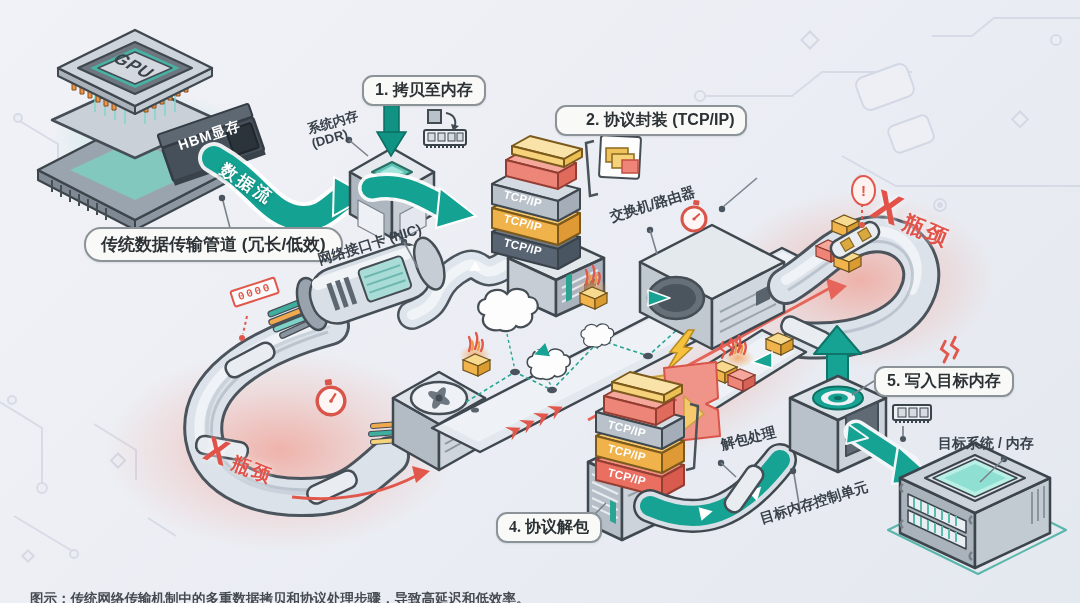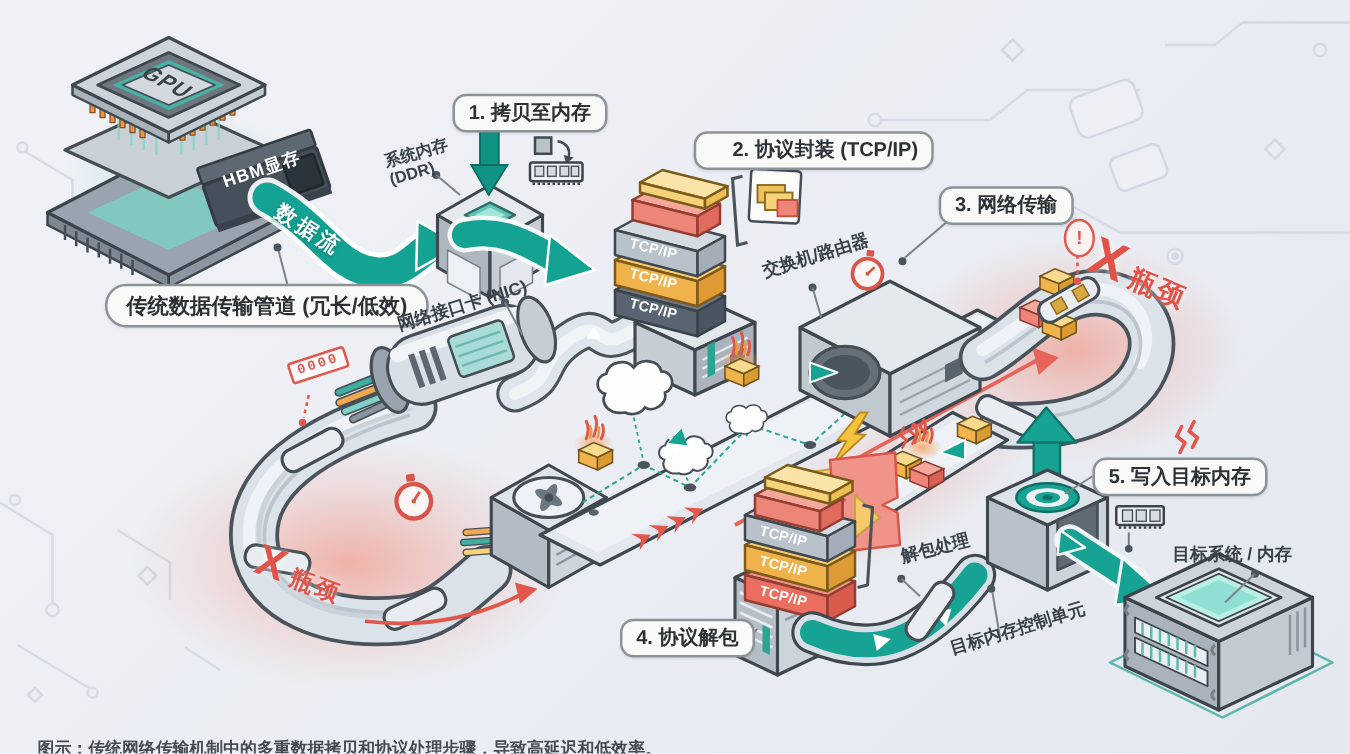--- a/index.html
+++ b/index.html
@@ -585,22 +585,21 @@
 <div class="lbl white" style="left:228px;top:158px;transform:rotate(33deg);font-size:17px;letter-spacing:3px;text-shadow:0 1px 3px rgba(0,90,80,.55);">数据流</div>
 
 <div class="lbl" style="left:124px;top:50px;transform:rotate(28deg) skewX(-22deg);font-size:17px;color:#3a424a;letter-spacing:1px;">GPU</div>
 
 <div class="lbl white" style="left:176px;top:138px;transform:rotate(-19deg);font-size:14px;letter-spacing:1px;">HBM显存</div>
 
 <div class="stepbox bigbox" style="left:84px;top:227px;">传统数据传输管道 (冗长/低效)</div>
 
 <div class="stepbox" style="left:362px;top:75px;text-align:center;">1. 拷贝至内存</div>
 <div class="stepbox" style="left:555px;top:105px;padding-left:29px;">2. 协议封装 (TCP/IP)</div>
-<div class="stepbox" style="left:751px;top:149px;">3. 网络传输</div>
-<div class="stepbox" style="left:496px;top:495px;">4. 协议解包</div>
+<div class="stepbox" style="left:496px;top:512px;font-family:Liberation Serif, serif;">4. 协议解包</div>
 <div class="stepbox" style="left:874px;top:366px;">5. 写入目标内存</div>
 
 <div class="lbl" style="left:306px;top:123px;transform:rotate(-16deg);font-size:13px;line-height:1.15;">
   <div>系统内存</div>
   <div>(DDR)</div>
 </div>
 
 <div class="lbl" style="left:316px;top:252px;transform:rotate(-17deg);font-size:14px;">网络接口卡 (NIC)</div>
 
 <div class="lbl" style="left:608px;top:209px;transform:rotate(-17deg);font-size:14px;">交换机/路由器</div>

